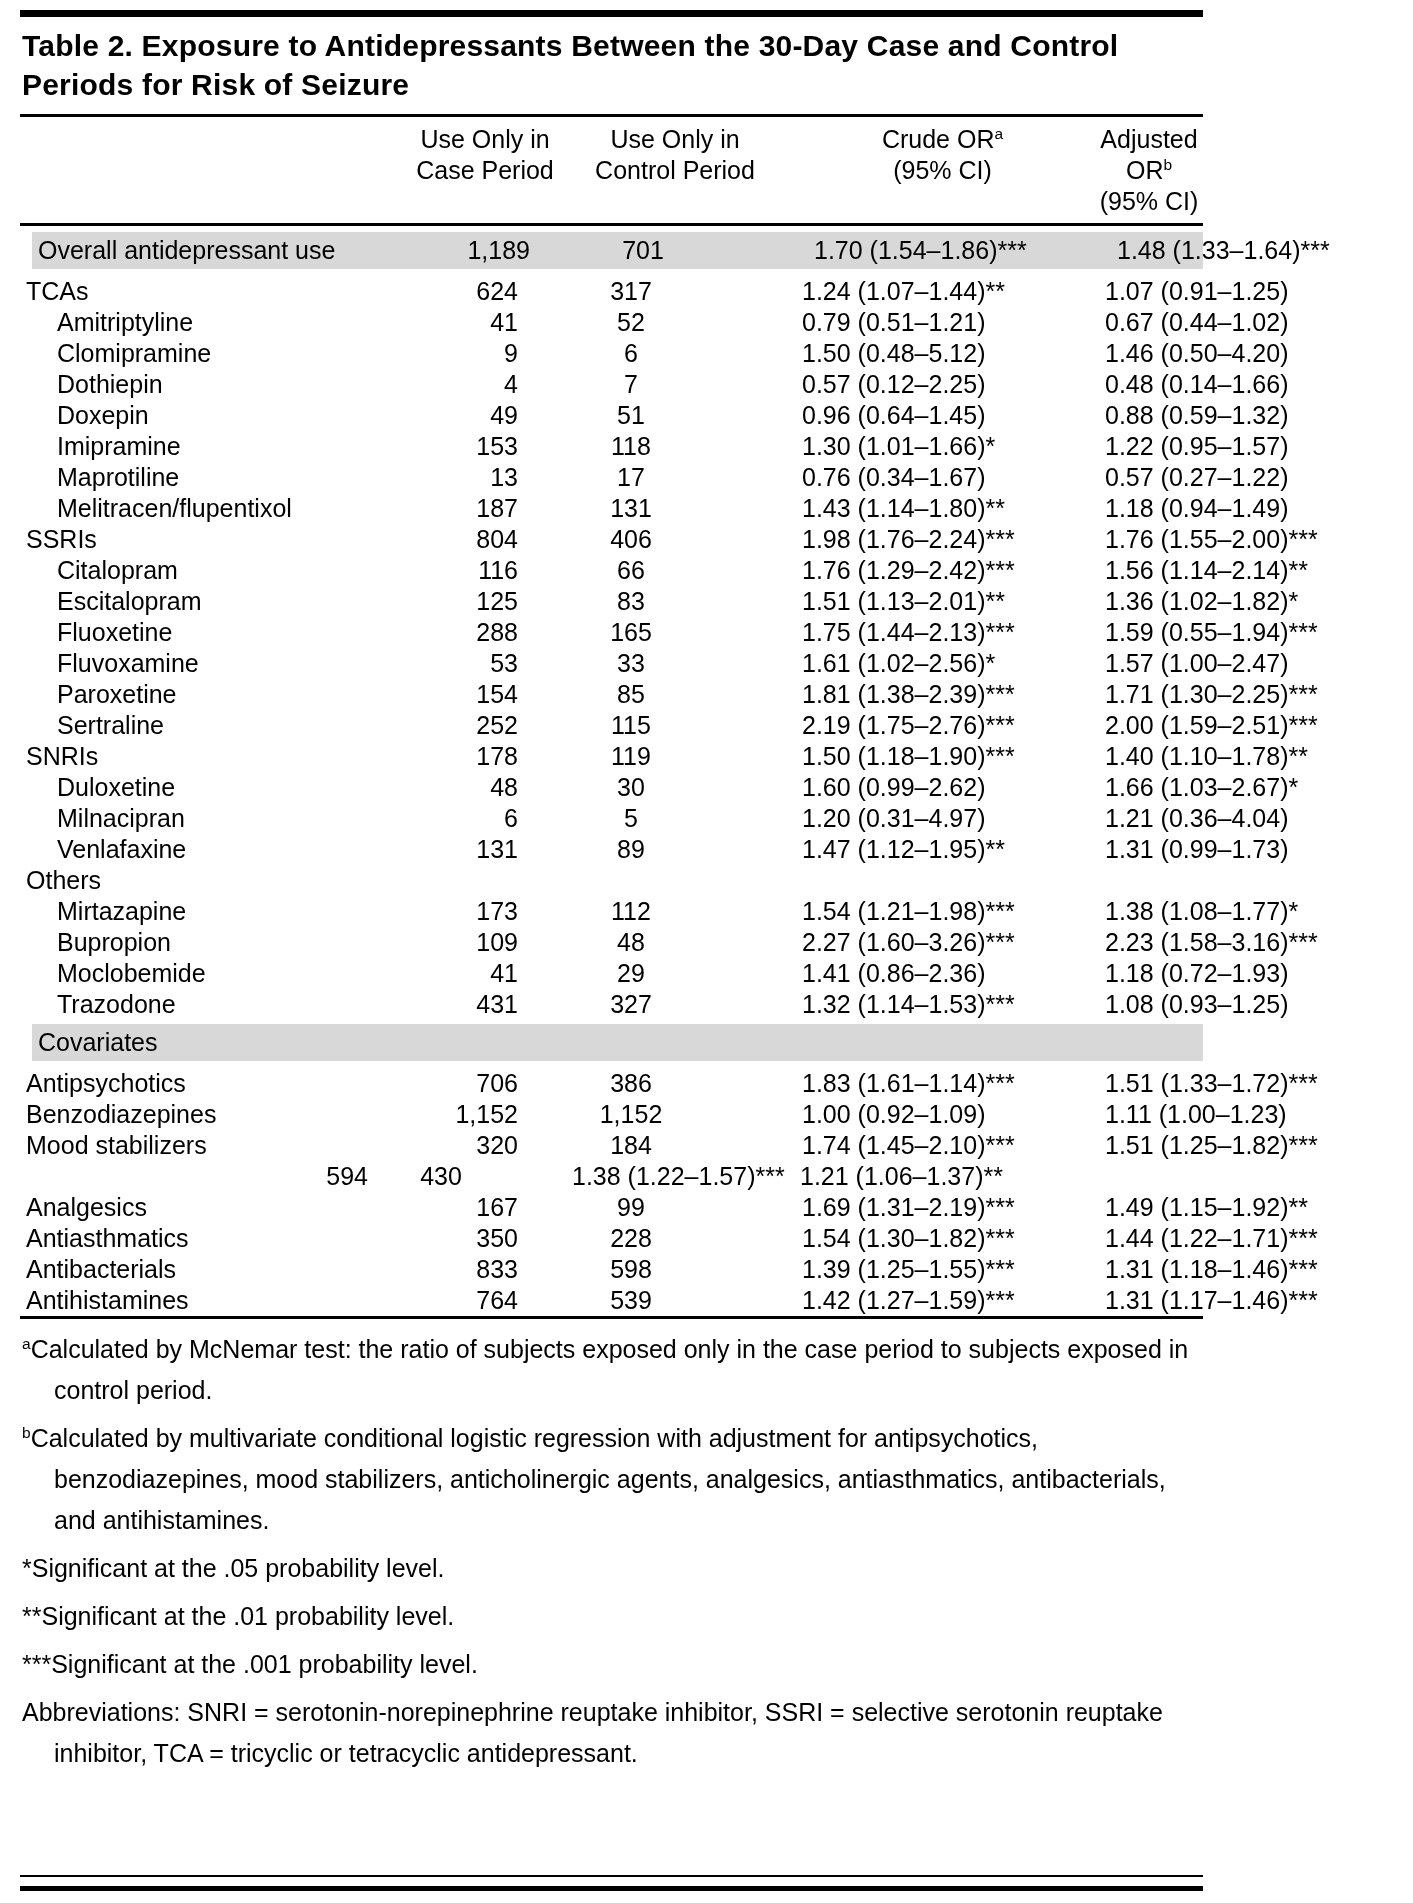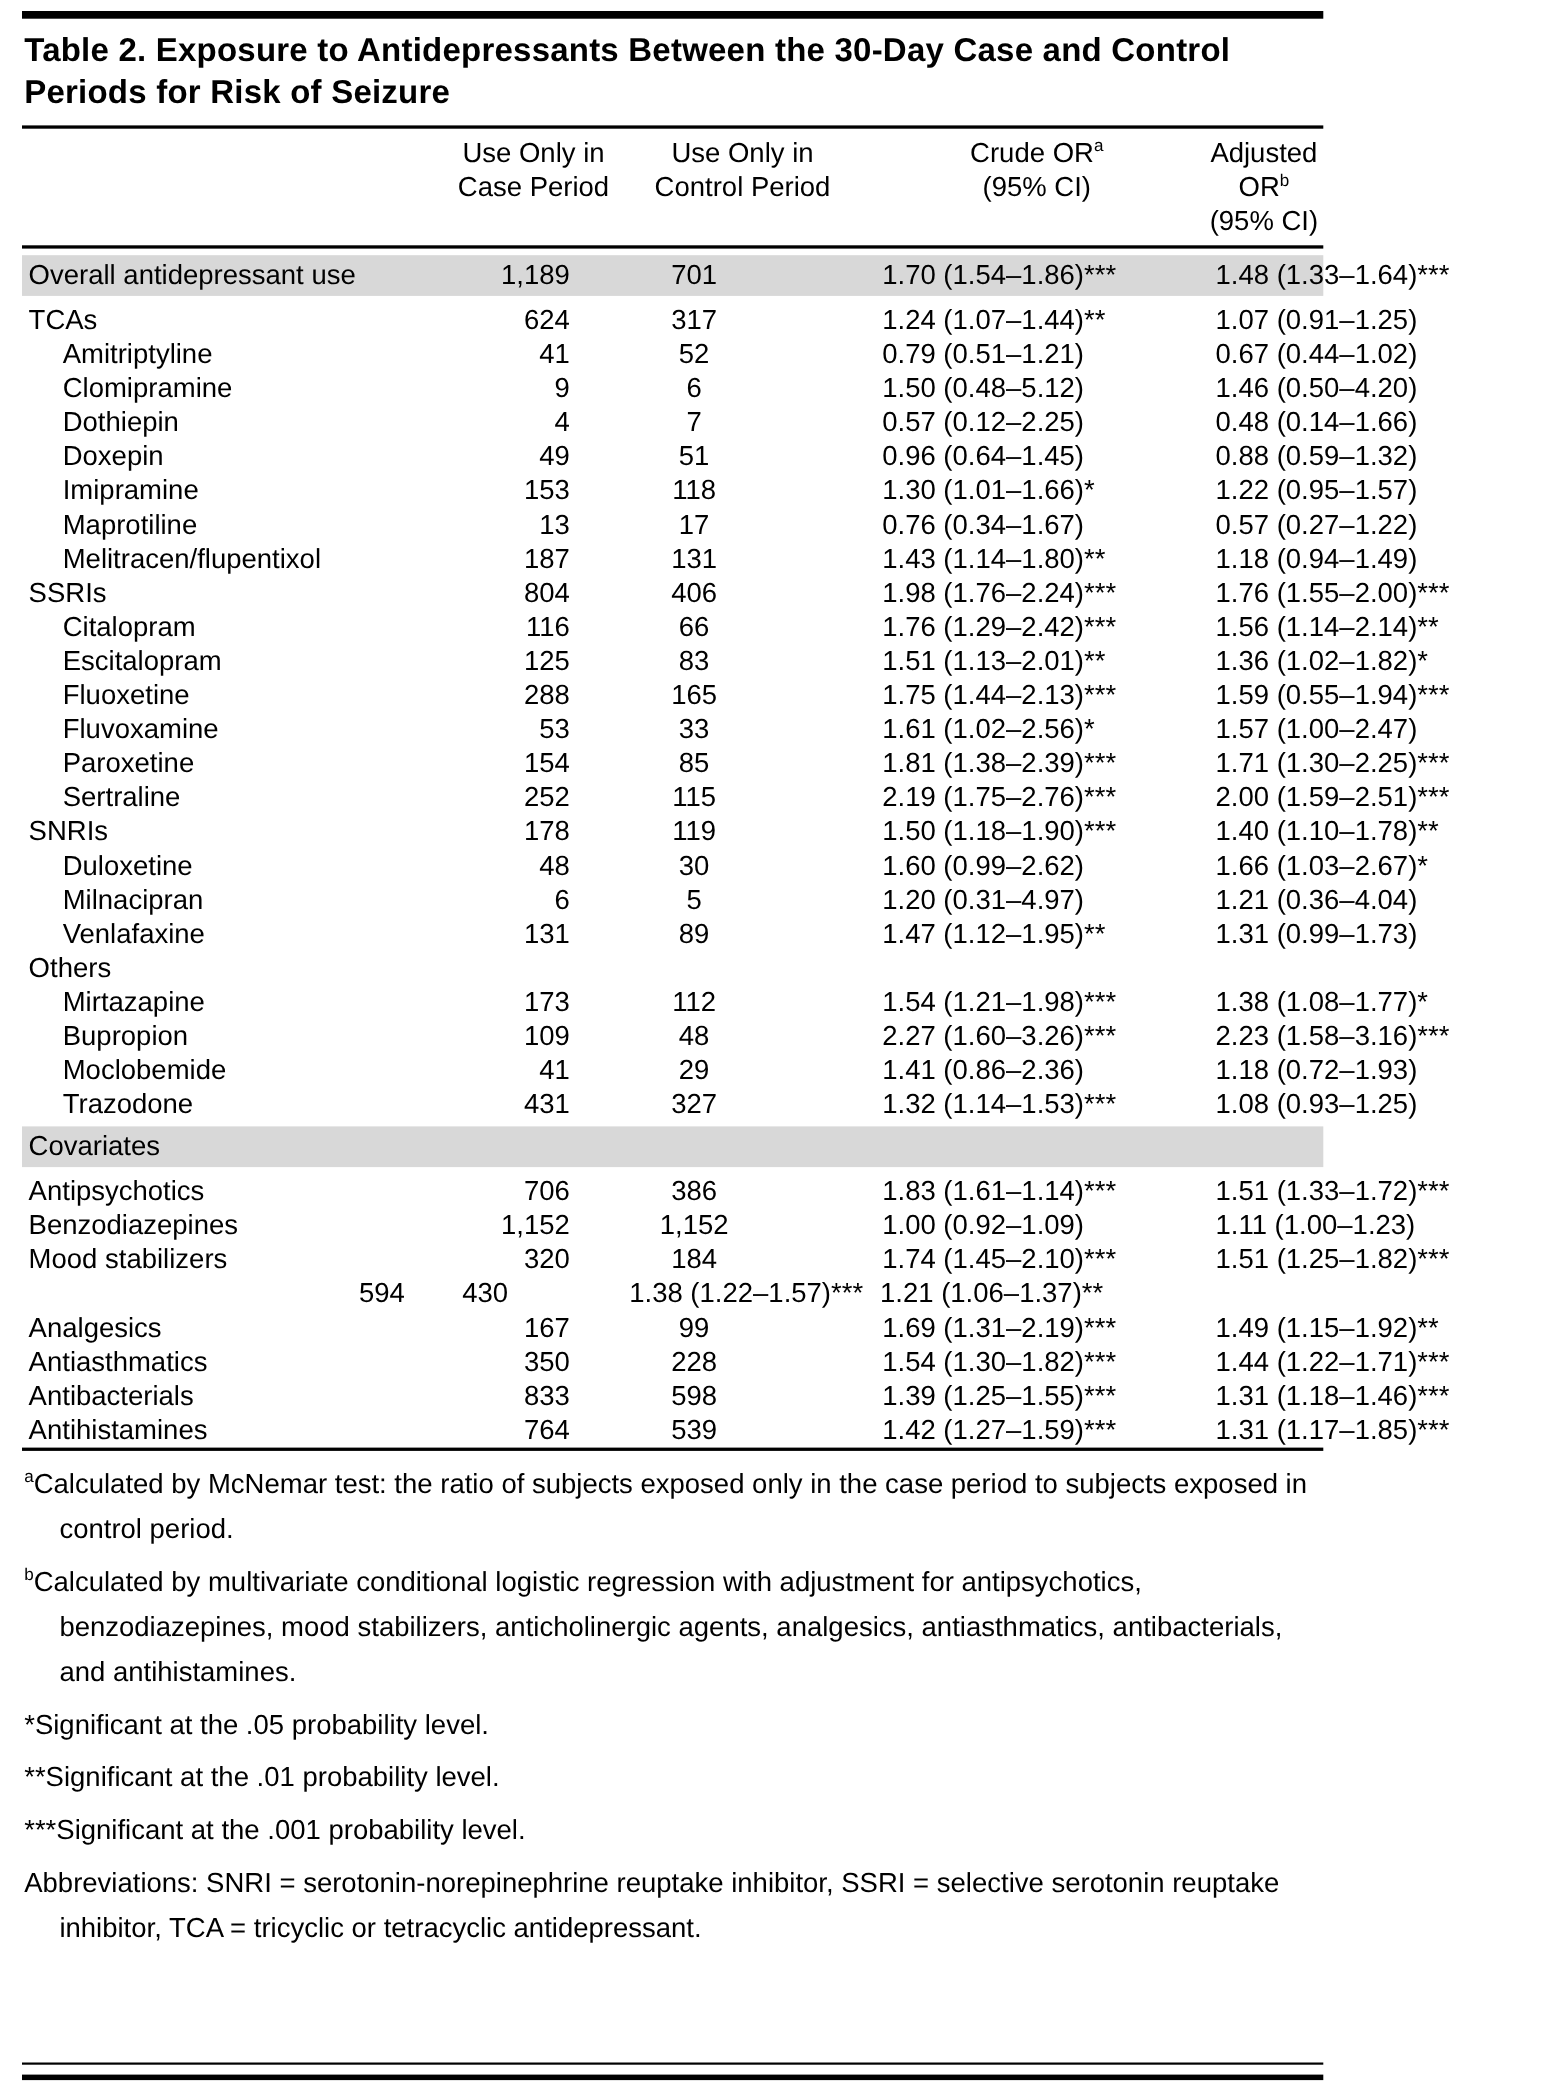--- a/index.html
+++ b/index.html
@@ -41,21 +41,21 @@
   }
   .th { text-align: center; }
   .tbody { flex: 0 0 auto; padding-top: 2px; }
   .trow {
     font-size: 25px;
     line-height: 31px;
   }
   .trow.shaded {
     background: #d8d8d8;
     padding: 3px 0;
-    margin: 4px 0 7px 0;
+    margin: 4px 0 7px 12px;
   }
   .c-name { padding-left: 6px; white-space: nowrap; }
   .c-name.indent { padding-left: 37px; }
   .c-case { text-align: right; padding-right: 42px; }
   .c-ctrl { text-align: center; padding-right: 88px; }
   .c-crude { text-align: left; padding-left: 12px; white-space: nowrap; }
   .c-adj { text-align: left; padding-left: 10px; white-space: nowrap; }
   sup {
     font-size: 0.62em;
     vertical-align: super;
@@ -335,21 +335,21 @@
         <div class="c-case">833</div>
         <div class="c-ctrl">598</div>
         <div class="c-crude">1.39 (1.25–1.55)***</div>
         <div class="c-adj">1.31 (1.18–1.46)***</div>
       </div>
       <div class="cols trow">
         <div class="c-name">Antihistamines</div>
         <div class="c-case">764</div>
         <div class="c-ctrl">539</div>
         <div class="c-crude">1.42 (1.27–1.59)***</div>
-        <div class="c-adj">1.31 (1.17–1.85)***</div>
+        <div class="c-adj">1.31 (1.17–1.46)***</div>
       </div>
     </div>
 
   <div class="rule rule-mid"></div>
 
   <div class="footnotes">
       <div class="footnote"><sup>a</sup>Calculated by McNemar test: the ratio of subjects exposed only in the case period to subjects exposed in control period.</div>
       <div class="footnote"><sup>b</sup>Calculated by multivariate conditional logistic regression with adjustment for antipsychotics, benzodiazepines, mood stabilizers, anticholinergic agents, analgesics, antiasthmatics, antibacterials, and antihistamines.</div>
       <div class="footnote">*Significant at the .05 probability level.</div>
       <div class="footnote">**Significant at the .01 probability level.</div>

